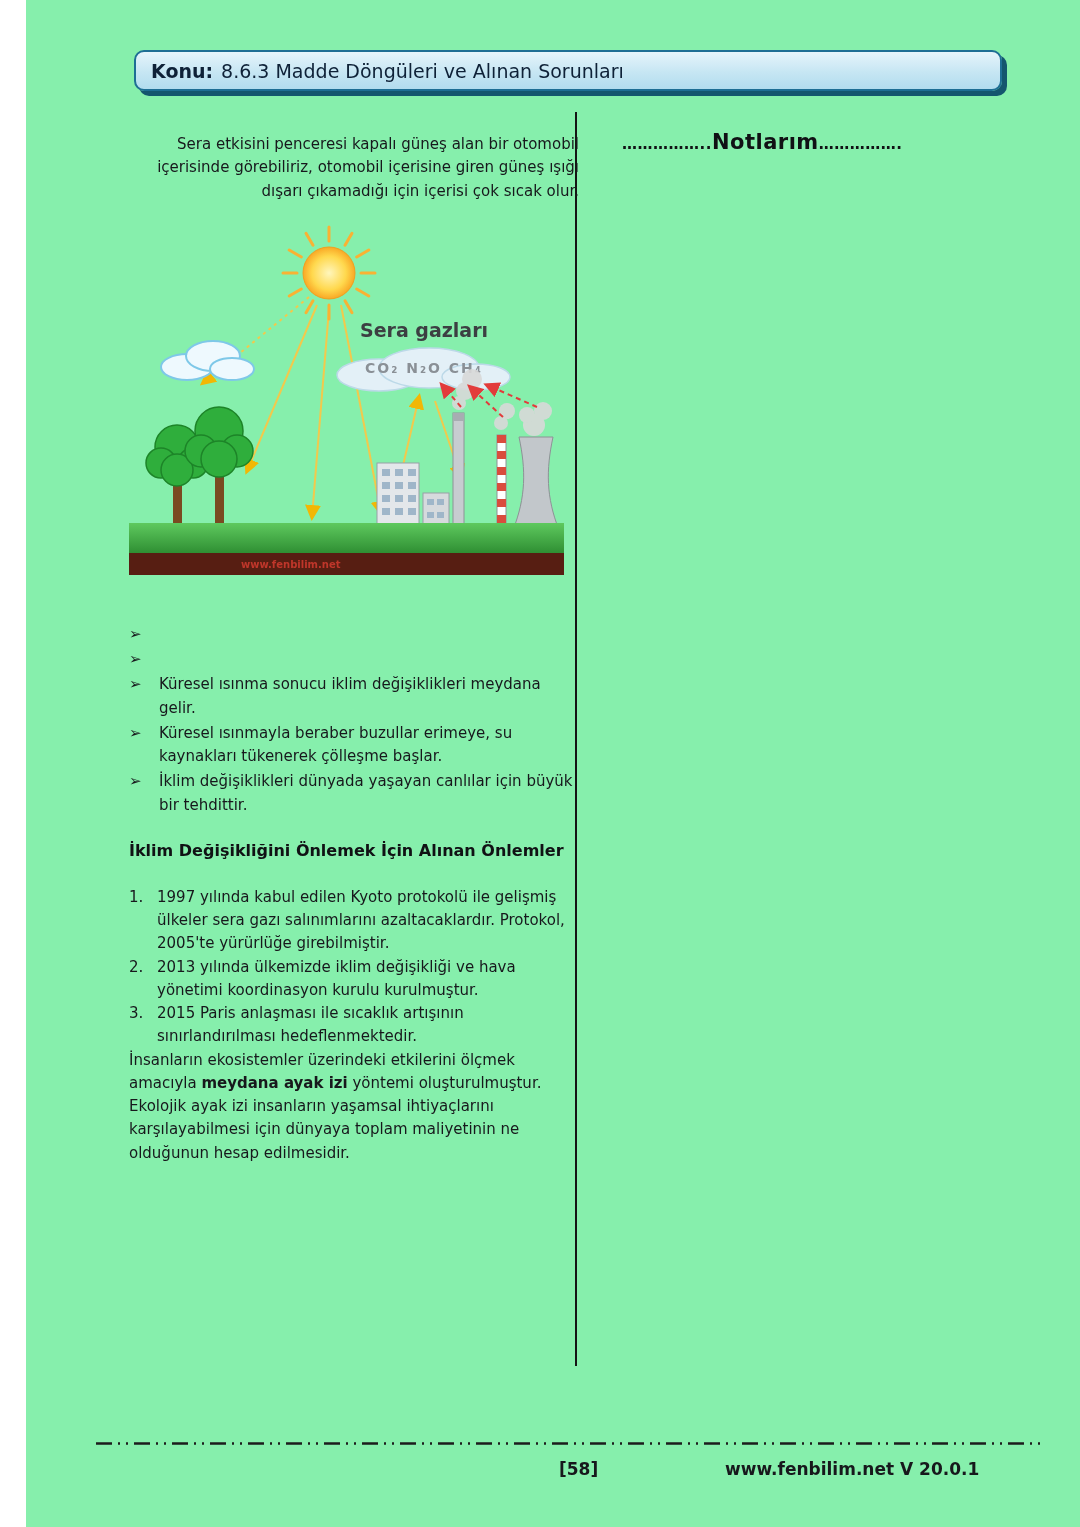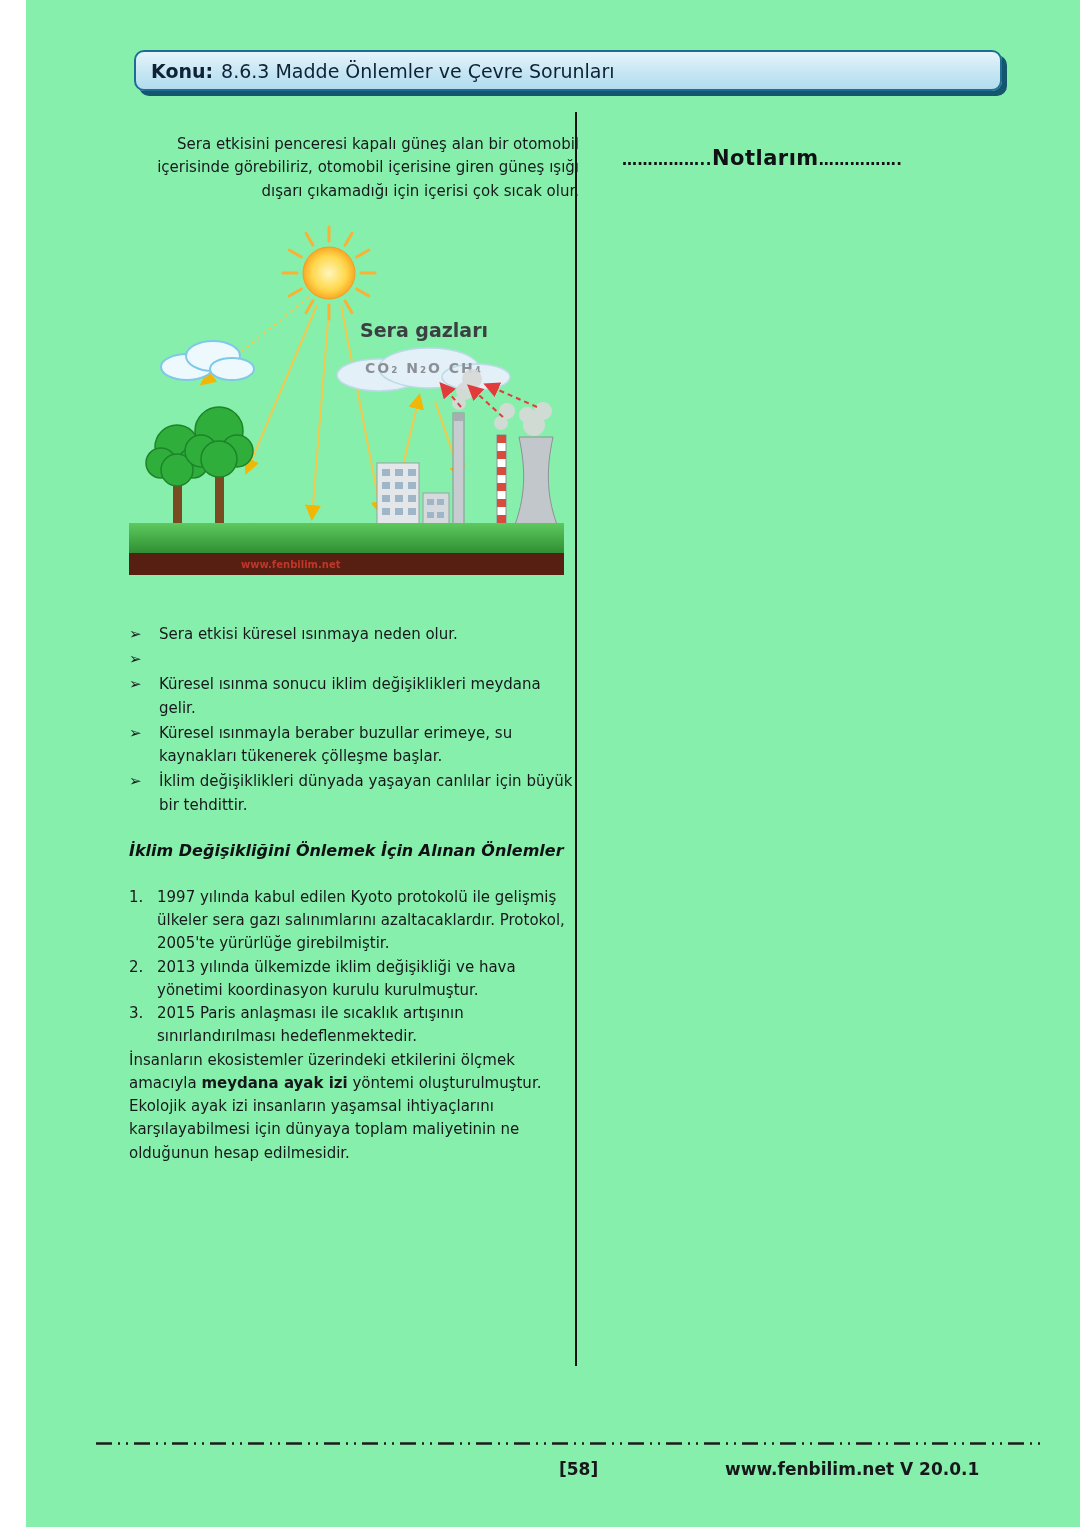--- a/index.html
+++ b/index.html
@@ -12,49 +12,49 @@
     position:absolute; left:108px; top:50px; width:868px; height:41px;
     background:linear-gradient(180deg,#e6f4fb 0%, #c6e6f3 55%, #b2dcee 100%);
     border:2px solid #1e6e94; border-radius:10px;
     box-shadow:5px 5px 0 #14566e;
     display:flex; align-items:center; padding-left:15px;
     font-size:19px; color:#0e2137;
   }
   .banner-label { font-weight:bold; margin-right:8px; }
   .banner-title { font-weight:normal; }
   .divider { position:absolute; left:549px; top:112px; width:2px; height:1254px; background:#141414; }
-  .notes { position:absolute; left:596px; top:146px; font-size:15px; font-weight:bold; color:#101114; letter-spacing:0.5px; }
+  .notes { position:absolute; left:596px; top:130px; font-size:15px; font-weight:bold; color:#101114; letter-spacing:0.5px; }
   .notes-word { font-size:21px; }
   .left-col { position:absolute; left:103px; top:133px; width:450px; }
   .intro { font-size:15px; line-height:1.55;text-align:right; }
   .figure { margin-top:22px; height:350px; }
   .bullets { list-style:none; margin-top:48px; }
   .bullets li { display:flex; font-size:15px; line-height:1.55; margin-bottom:2px; }
   .bullets .mk { flex:0 0 30px; }
-  .measures-h { font-size:16px; font-style:italic; font-weight:bold; margin-top:24px; color:#101114; }
+  .measures-h { font-size:16px; font-weight:bold; margin-top:24px; color:#101114; }
   .measures { list-style:none; margin-top:26px; }
   .measures li { display:flex; font-size:15px; line-height:1.55; }
   .measures .num { flex:0 0 28px; }
   .eco-h { font-size:16px; font-weight:bold; margin-top:64px; color:#101114; }
   .eco-p { font-size:15px; line-height:1.55; }
   .footer-line { position:absolute; left:70px; top:1441px; }
   .footer-page { position:absolute; left:533px; top:1459px; font-weight:bold; font-size:17px; }
   .footer-site { position:absolute; left:699px; top:1459px; font-weight:bold; font-size:17px; }
   .fig-title { font-family:"DejaVu Sans",sans-serif; font-size:19px; font-weight:bold; fill:#3c3f42; }
   .fig-gases { font-family:"DejaVu Sans",sans-serif; font-size:14px; font-weight:bold; fill:#8a9096; letter-spacing:2px; }
   .fig-watermark { font-family:"DejaVu Sans",sans-serif; font-size:10px; font-weight:bold; fill:#d23b2f; opacity:0.85; }
 </style>
 </head>
 <body>
 
 <div class="page">
 
   <div class="banner">
     <span class="banner-label">Konu:</span>
-    <span class="banner-title">8.6.3 Madde Önlemler ve Çevre Sorunları</span>
+    <span class="banner-title">8.6.3 Madde Döngüleri ve Alınan Sorunları</span>
   </div>
 
   <div class="divider"></div>
 
   <div class="notes"><span>……………..</span><span class="notes-word">Notlarım</span><span>…………….</span></div>
 
   <div class="left-col">
 
     <p class="intro">Sera etkisini penceresi kapalı güneş alan bir otomobil içerisinde görebiliriz, otomobil içerisine giren güneş ışığı dışarı çıkamadığı için içerisi çok sıcak olur.</p>
 
@@ -193,21 +193,20 @@
 
         <rect x="0" y="298" width="435" height="30" fill="url(#grassG)"></rect>
         <rect x="0" y="328" width="435" height="22" fill="#571e12"></rect>
         <text x="112" y="343" class="fig-watermark">www.fenbilim.net</text>
       </svg>
     </div>
 
     <ul class="bullets">
       <li>
           <span class="mk">➢</span>
-          <span>Sera etkisi küresel ısınmaya neden olur.</span>
         </li>
       <li>
           <span class="mk">➢</span>
         </li>
       <li>
           <span class="mk">➢</span>
           <span>Küresel ısınma sonucu iklim değişiklikleri meydana gelir.</span>
         </li>
       <li>
           <span class="mk">➢</span>

